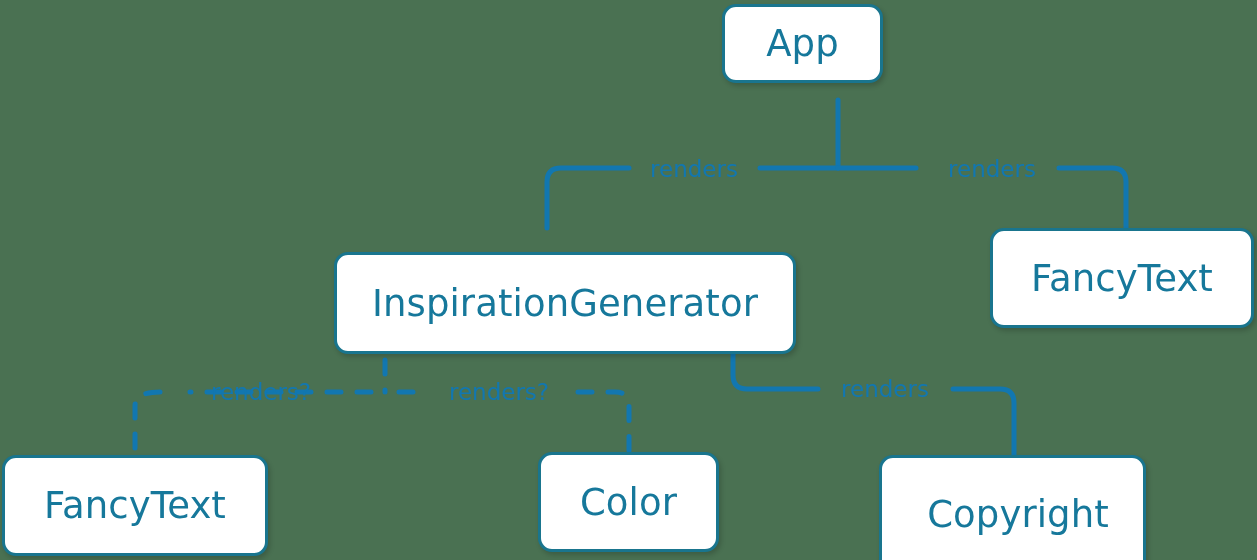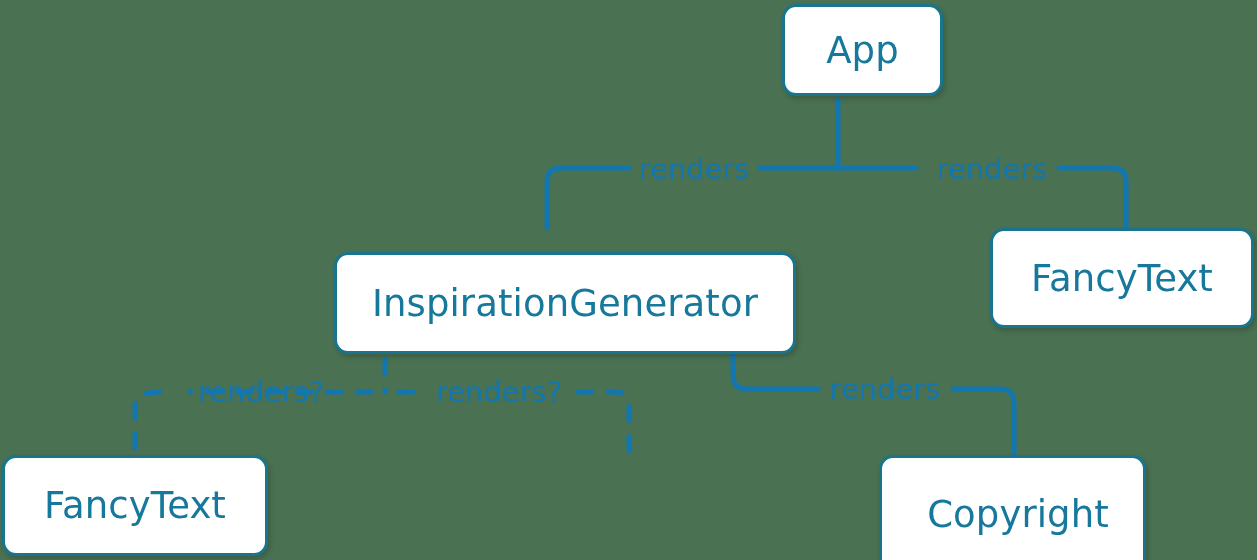--- a/index.html
+++ b/index.html
@@ -40,27 +40,27 @@
   .node-label {
     color: #16789b;
     font-size: 37px;
     line-height: 1;
     letter-spacing: 0.1px;
     white-space: nowrap;
   }
   .edge-label {
     position: absolute;
     color: #1277b0;
-    font-size: 29px;
+    font-size: 23px;
     line-height: 1;
     white-space: nowrap;
     transform: translate(-50%, -50%);
   }
   
-  #node-app            { left: 782px;  top: 4px;   width: 161px; height: 92px; }
+  #node-app            { left: 722px;  top: 4px;   width: 161px; height: 79px; }
   #node-inspiration    { left: 334px;  top: 228px; width: 462px; height: 102px; margin-top: 24px; }
   #node-fancytext-right{ left: 990px;  top: 228px; width: 264px; height: 100px; }
   #node-fancytext-left { left: 2px;    top: 455px; width: 266px; height: 101px; }
   #node-color          { left: 538px;  top: 452px; width: 181px; height: 100px; }
   #node-copyright      { left: 879px;  top: 455px; width: 267px; height: 119px; padding-left: 11px; }
   
   #label-app-inspiration { left: 694px;  top: 169px; }
   #label-app-fancytext   { left: 992px;  top: 169px; }
   #label-ig-fancytext    { left: 261px;  top: 392px; }
   #label-ig-color        { left: 499px;  top: 392px; }
@@ -103,20 +103,23 @@
   </div>
 
   <div class="node" id="node-fancytext-right">
     <span class="node-label">FancyText</span>
   </div>
 
   <div class="node" id="node-fancytext-left">
     <span class="node-label">FancyText</span>
   </div>
 
+  <div class="node" id="node-color">
+    <span class="node-label">Color</span>
+  </div>
 
   <div class="node" id="node-copyright">
     <span class="node-label">Copyright</span>
   </div>
 
   <div class="edge-label" id="label-app-inspiration">renders</div>
 
   <div class="edge-label" id="label-app-fancytext">renders</div>
 
   <div class="edge-label" id="label-ig-fancytext">renders?</div>

